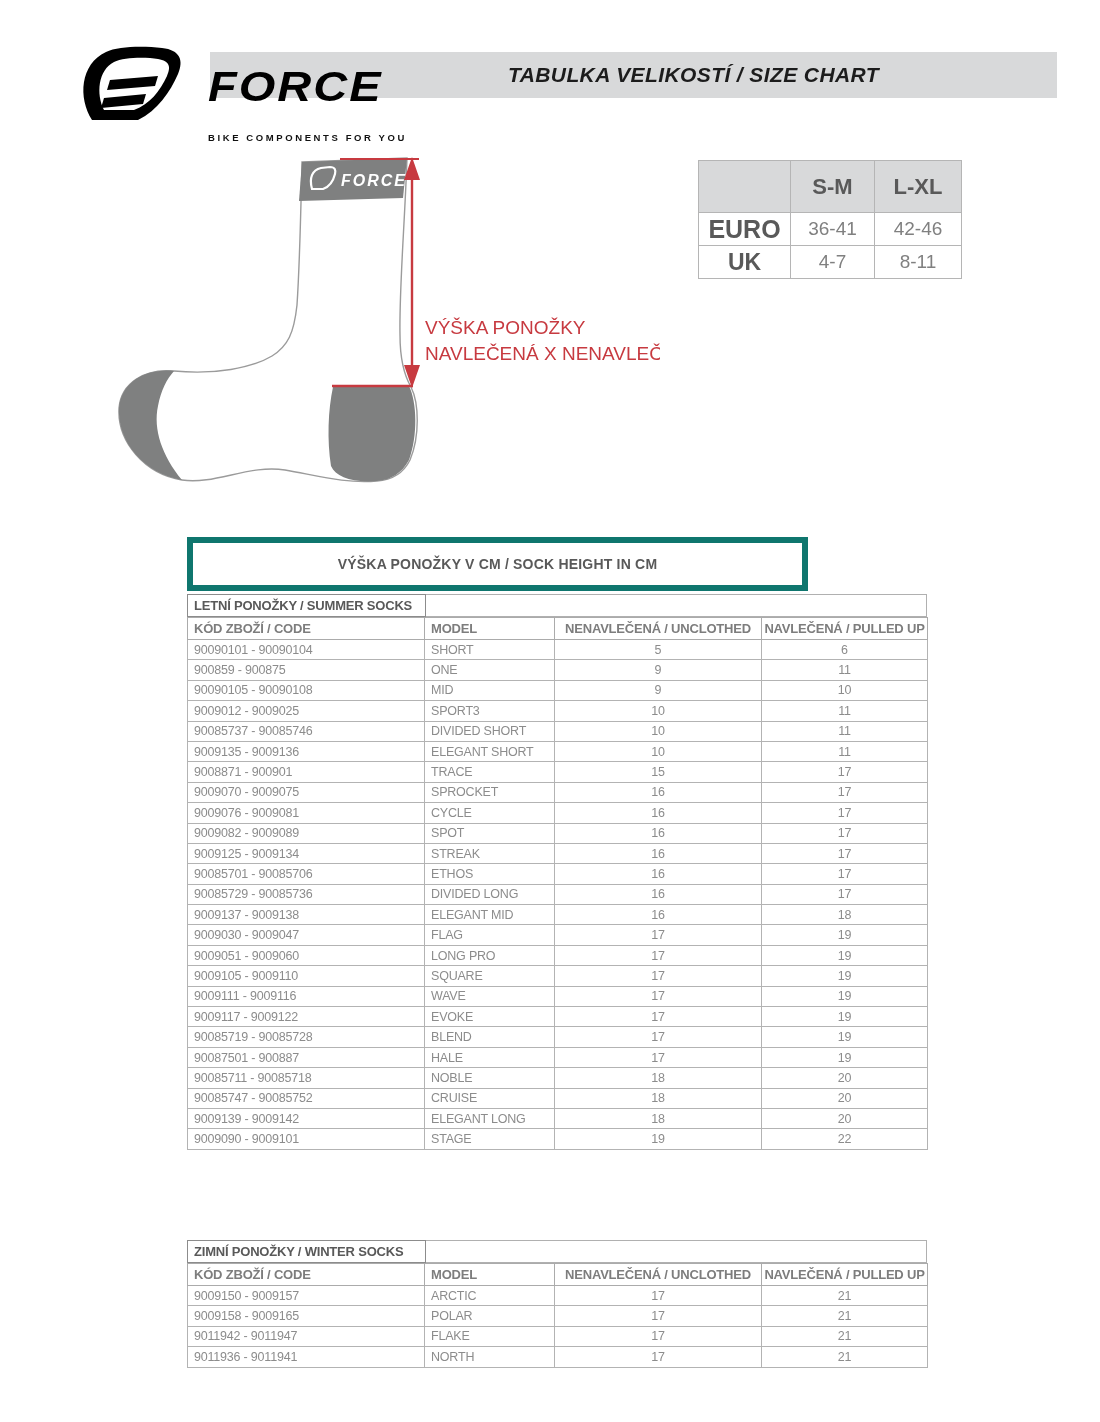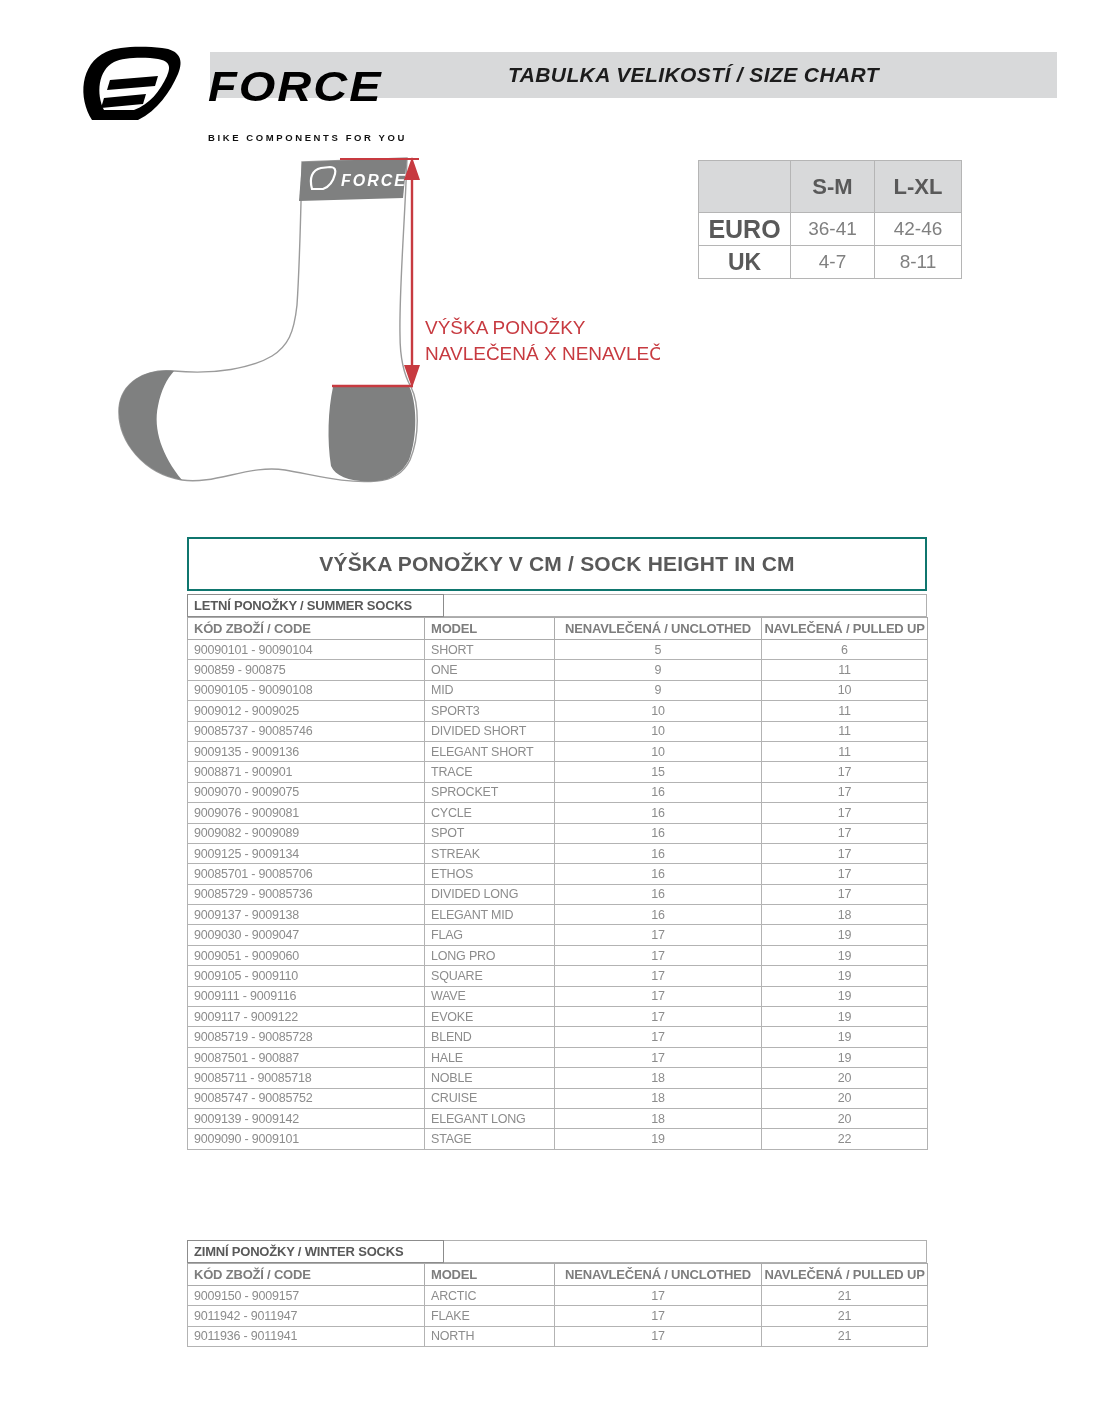--- a/index.html
+++ b/index.html
@@ -17,28 +17,28 @@
   .tagline{font-size:9.5px;font-weight:700;color:#111;letter-spacing:2.6px;margin-top:21px;white-space:nowrap;}
 
   
   .size-table{position:absolute;left:698px;top:160px;border-collapse:collapse;table-layout:fixed;}
   .size-table td{border:1px solid #b5b5b5;text-align:center;vertical-align:middle;box-sizing:border-box;}
   .size-table .hdr{background:#d8d9da;font-weight:700;font-size:22px;color:#595959;height:52px;}
   .size-table .rowlab{font-weight:700;font-size:25px;color:#595959;height:33px;}
   .size-table .val{font-size:19px;color:#808080;height:33px;}
 
   
-  .main-title{position:absolute;left:187px;top:537px;width:740px;height:54px;border:2px solid #0f766e;
+  .main-title{position:absolute;left:187px;top:537px;width:621px;height:54px;border:6px solid #0f766e;
               box-sizing:border-box;display:flex;align-items:center;justify-content:center;
-              font-weight:700;font-size:21px;color:#595959;letter-spacing:.2px;}
+              font-weight:700;font-size:14px;color:#595959;letter-spacing:.2px;}
 
   
   .section{position:absolute;left:187px;width:740px;}
   .sec-label-row{display:flex;height:23px;}
-  .sec-label{width:257px;border:1.6px solid #8c8c8c;box-sizing:border-box;display:flex;align-items:center;
+  .sec-label{width:239px;border:1.6px solid #8c8c8c;box-sizing:border-box;display:flex;align-items:center;
              padding-left:6px;font-weight:700;font-size:13px;color:#595959;letter-spacing:-.2px;background:#fff;}
   .sec-label-rest{flex:1;border:1px solid #b0b0b0;border-left:none;box-sizing:border-box;}
   table.socks{border-collapse:collapse;table-layout:fixed;width:740px;}
   table.socks col.w0{width:237px;} table.socks col.w1{width:130px;}
   table.socks col.w2{width:207px;} table.socks col.w3{width:166px;}
   table.socks th{border:1px solid #ababab;height:22px;font-weight:700;font-size:13px;color:#7d7d7d;
                  letter-spacing:-.2px;text-align:left;padding:0 0 0 6px;box-sizing:border-box;}
   table.socks th.center{text-align:center;padding:0;}
   table.socks td{border:1px solid #b3b3b3;height:20.4px;font-size:12.5px;color:#8c8c8c;
                  letter-spacing:-.2px;padding:0 0 0 6px;box-sizing:border-box;white-space:nowrap;}
@@ -322,20 +322,26 @@
         </tr>
       </thead>
       <tbody>
           <tr>
             <td class="c0">9009150 - 9009157</td>
             <td class="c1">ARCTIC</td>
             <td class="c2">17</td>
             <td class="c3">21</td>
           </tr>
           <tr>
+            <td class="c0">9009158 - 9009165</td>
+            <td class="c1">POLAR</td>
+            <td class="c2">17</td>
+            <td class="c3">21</td>
+          </tr>
+          <tr>
             <td class="c0">9011942 - 9011947</td>
             <td class="c1">FLAKE</td>
             <td class="c2">17</td>
             <td class="c3">21</td>
           </tr>
           <tr>
             <td class="c0">9011936 - 9011941</td>
             <td class="c1">NORTH</td>
             <td class="c2">17</td>
             <td class="c3">21</td>

